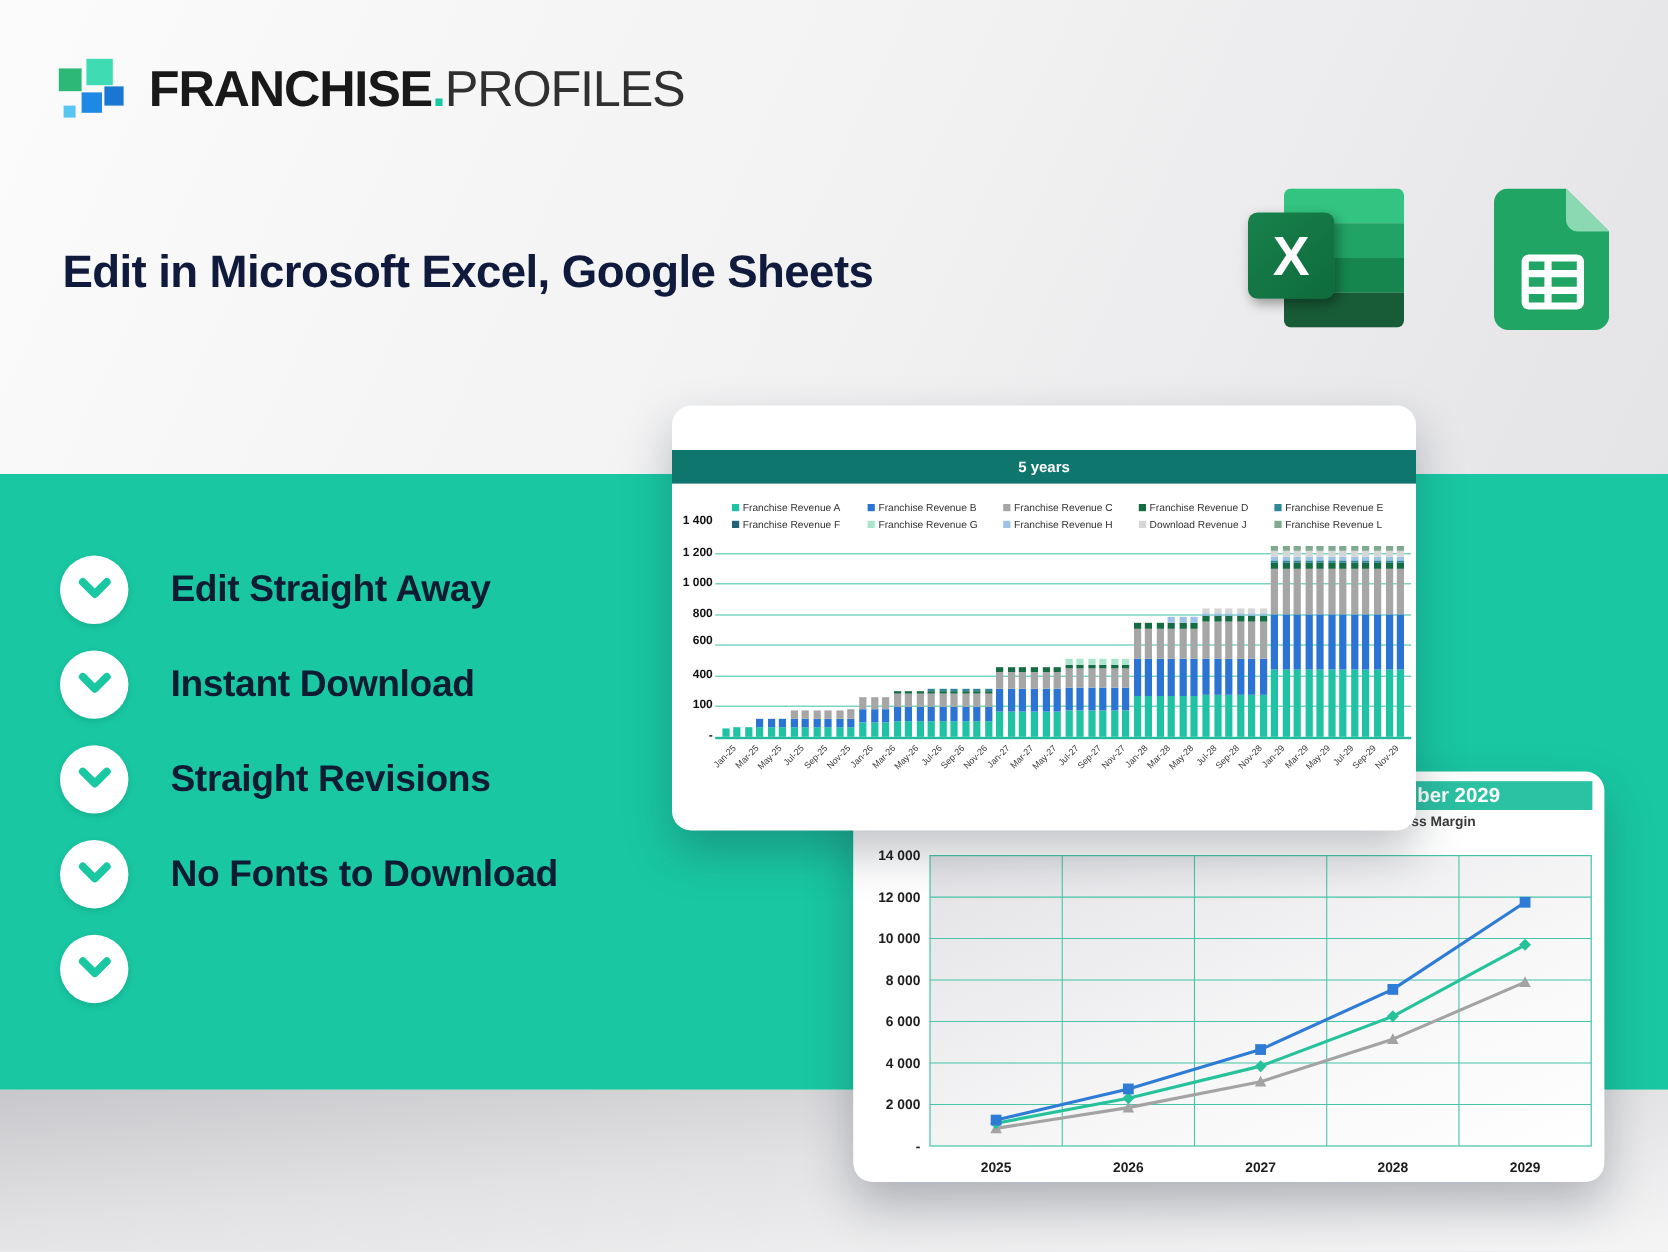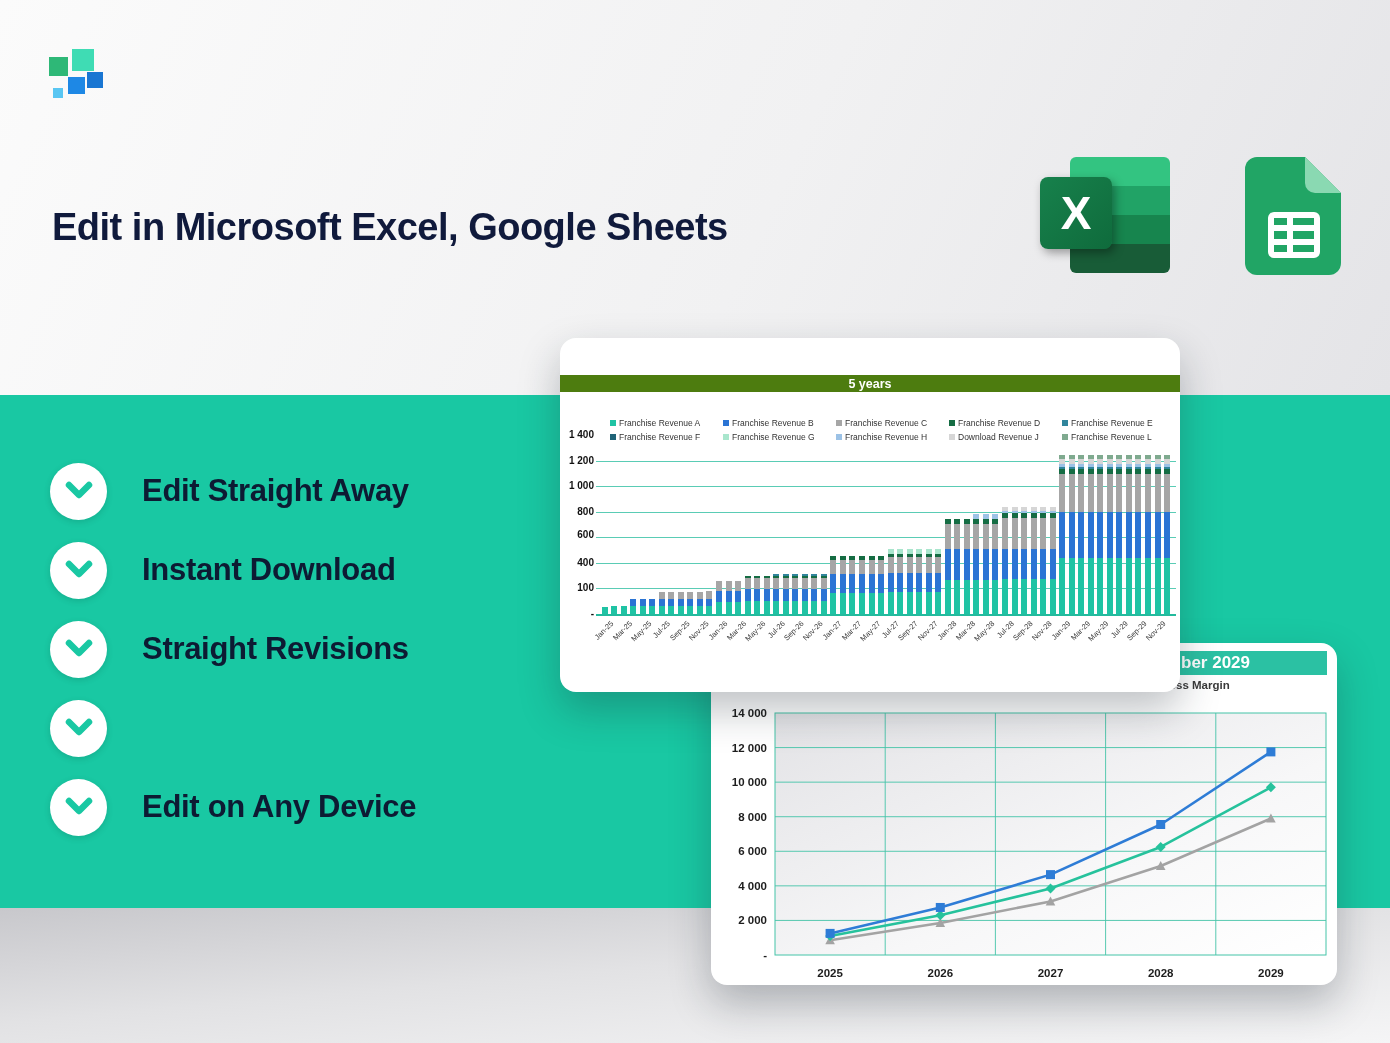--- a/index.html
+++ b/index.html
@@ -47,21 +47,21 @@
                  box-shadow:0 2px 6px rgba(0,60,50,.18);}
   .feature-label{margin-left:35px;font-size:31px;font-weight:700;color:#0D1B33;letter-spacing:-.3px;}
 
   
   .card{position:absolute;background:#fff;border-radius:16px;
         box-shadow:0 18px 40px rgba(25,35,45,.28);}
   .card1{left:560px;top:338px;width:620px;height:354px;z-index:9;}
   .card2{left:711px;top:643px;width:626px;height:342px;z-index:8;}
 
   
-  .card1-tab{position:absolute;left:0;top:37px;width:620px;height:17px;background:#4d7c0f;
+  .card1-tab{position:absolute;left:0;top:37px;width:620px;height:28px;background:#0f766e;
              display:flex;align-items:center;justify-content:center;
              color:#fff;font-size:12.5px;font-weight:700;}
   .card1-title{position:absolute;left:0;top:58px;width:620px;text-align:center;
                font-size:17.5px;font-weight:700;color:#0b0b0b;letter-spacing:.2px;}
   #bar-legend{position:absolute;left:50px;top:80px;width:566px;display:grid;
               grid-template-columns:repeat(5,113px);row-gap:4px;z-index:3;}
   .leg-item{display:flex;align-items:center;font-size:8.5px;color:#333;white-space:nowrap;}
   .leg-swatch{width:6px;height:6px;margin-right:3px;flex:0 0 auto;}
   #bar-plot{position:absolute;left:40px;top:97px;width:572px;height:179px;}
   .bgrid{position:absolute;left:-4px;width:580px;height:1px;background:#5ACCB5;}
@@ -87,20 +87,21 @@
   <div class="bg-bottom"></div>
 
   <header class="logo">
     <div class="logo-mark">
       <span class="sq" style="left:1px;top:12px;width:19px;height:19px;background:#2EB877;"></span>
       <span class="sq" style="left:24px;top:4px;width:22px;height:22px;background:#3FDCB4;"></span>
       <span class="sq" style="left:5px;top:43px;width:10px;height:10px;background:#59C6F2;"></span>
       <span class="sq" style="left:20px;top:32px;width:17px;height:17px;background:#1E88E5;"></span>
       <span class="sq" style="left:39px;top:27px;width:16px;height:16px;background:#1976D2;"></span>
     </div>
+    <div class="logo-text"><span class="logo-bold">FRANCHISE</span><span class="logo-dot">.</span><span class="logo-light">PROFILES</span></div>
   </header>
 
   <h1 class="headline">Edit in Microsoft Excel, Google Sheets</h1>
 
   <div class="excel-icon">
     <div class="excel-back">
       <div class="strip" style="background:#33C481;"></div>
       <div class="strip" style="background:#21A366;"></div>
       <div class="strip" style="background:#17854E;"></div>
       <div class="strip" style="background:#185C37;"></div>
@@ -147,28 +148,28 @@
           </svg>
         </span>
       <span class="feature-label">Straight Revisions</span>
     </li>
     <li>
       <span class="bullet-circle">
           <svg width="30" height="20" viewBox="0 0 30 20">
             <polyline points="5,4 15,14 25,4" fill="none" stroke="#19C8A3" stroke-width="6.5" stroke-linecap="round" stroke-linejoin="round"></polyline>
           </svg>
         </span>
+      <span class="feature-label">No Fonts to Download</span>
     </li>
     <li>
       <span class="bullet-circle">
           <svg width="30" height="20" viewBox="0 0 30 20">
             <polyline points="5,4 15,14 25,4" fill="none" stroke="#19C8A3" stroke-width="6.5" stroke-linecap="round" stroke-linejoin="round"></polyline>
           </svg>
         </span>
-      <span class="feature-label">Edit on Any Device</span>
     </li>
   </ul>
 
   <section class="card card2">
     <div class="card2-tab">
         <span>ber 2029</span>
       </div>
     <div class="card2-legend">oss Margin</div>
     <svg id="line-chart" width="626" height="342" viewBox="0 0 626 342">
         <defs>

